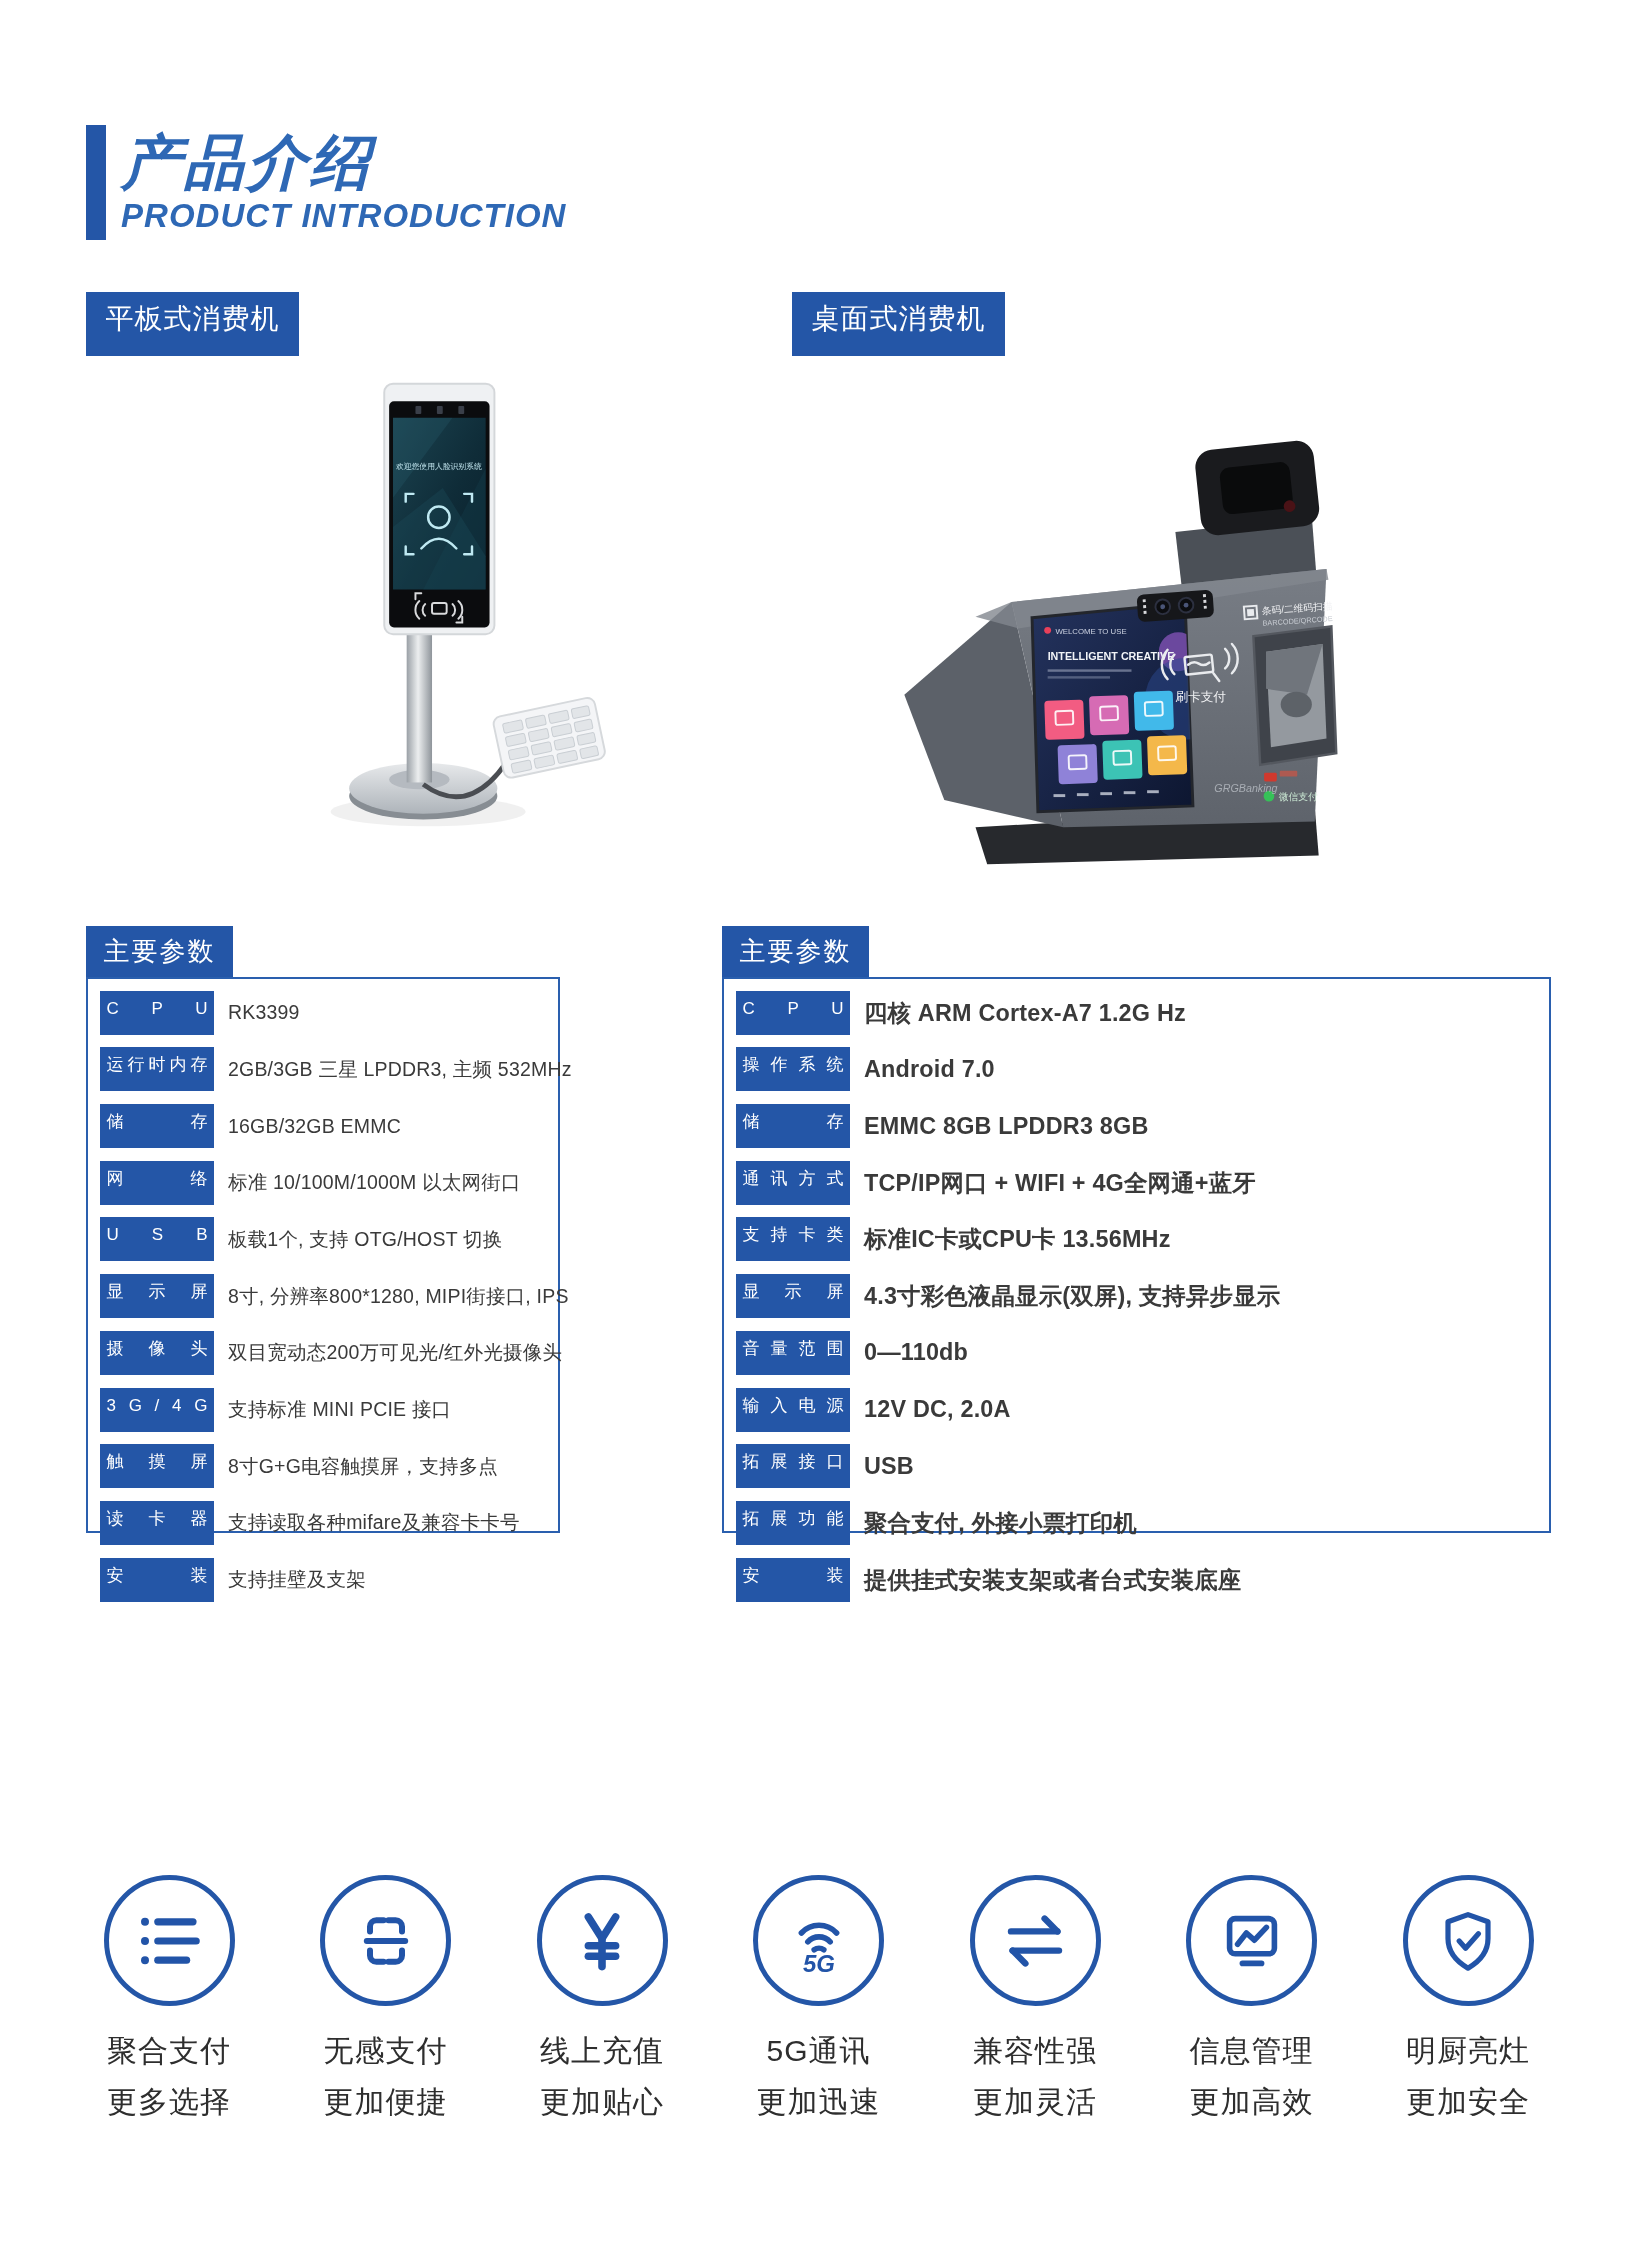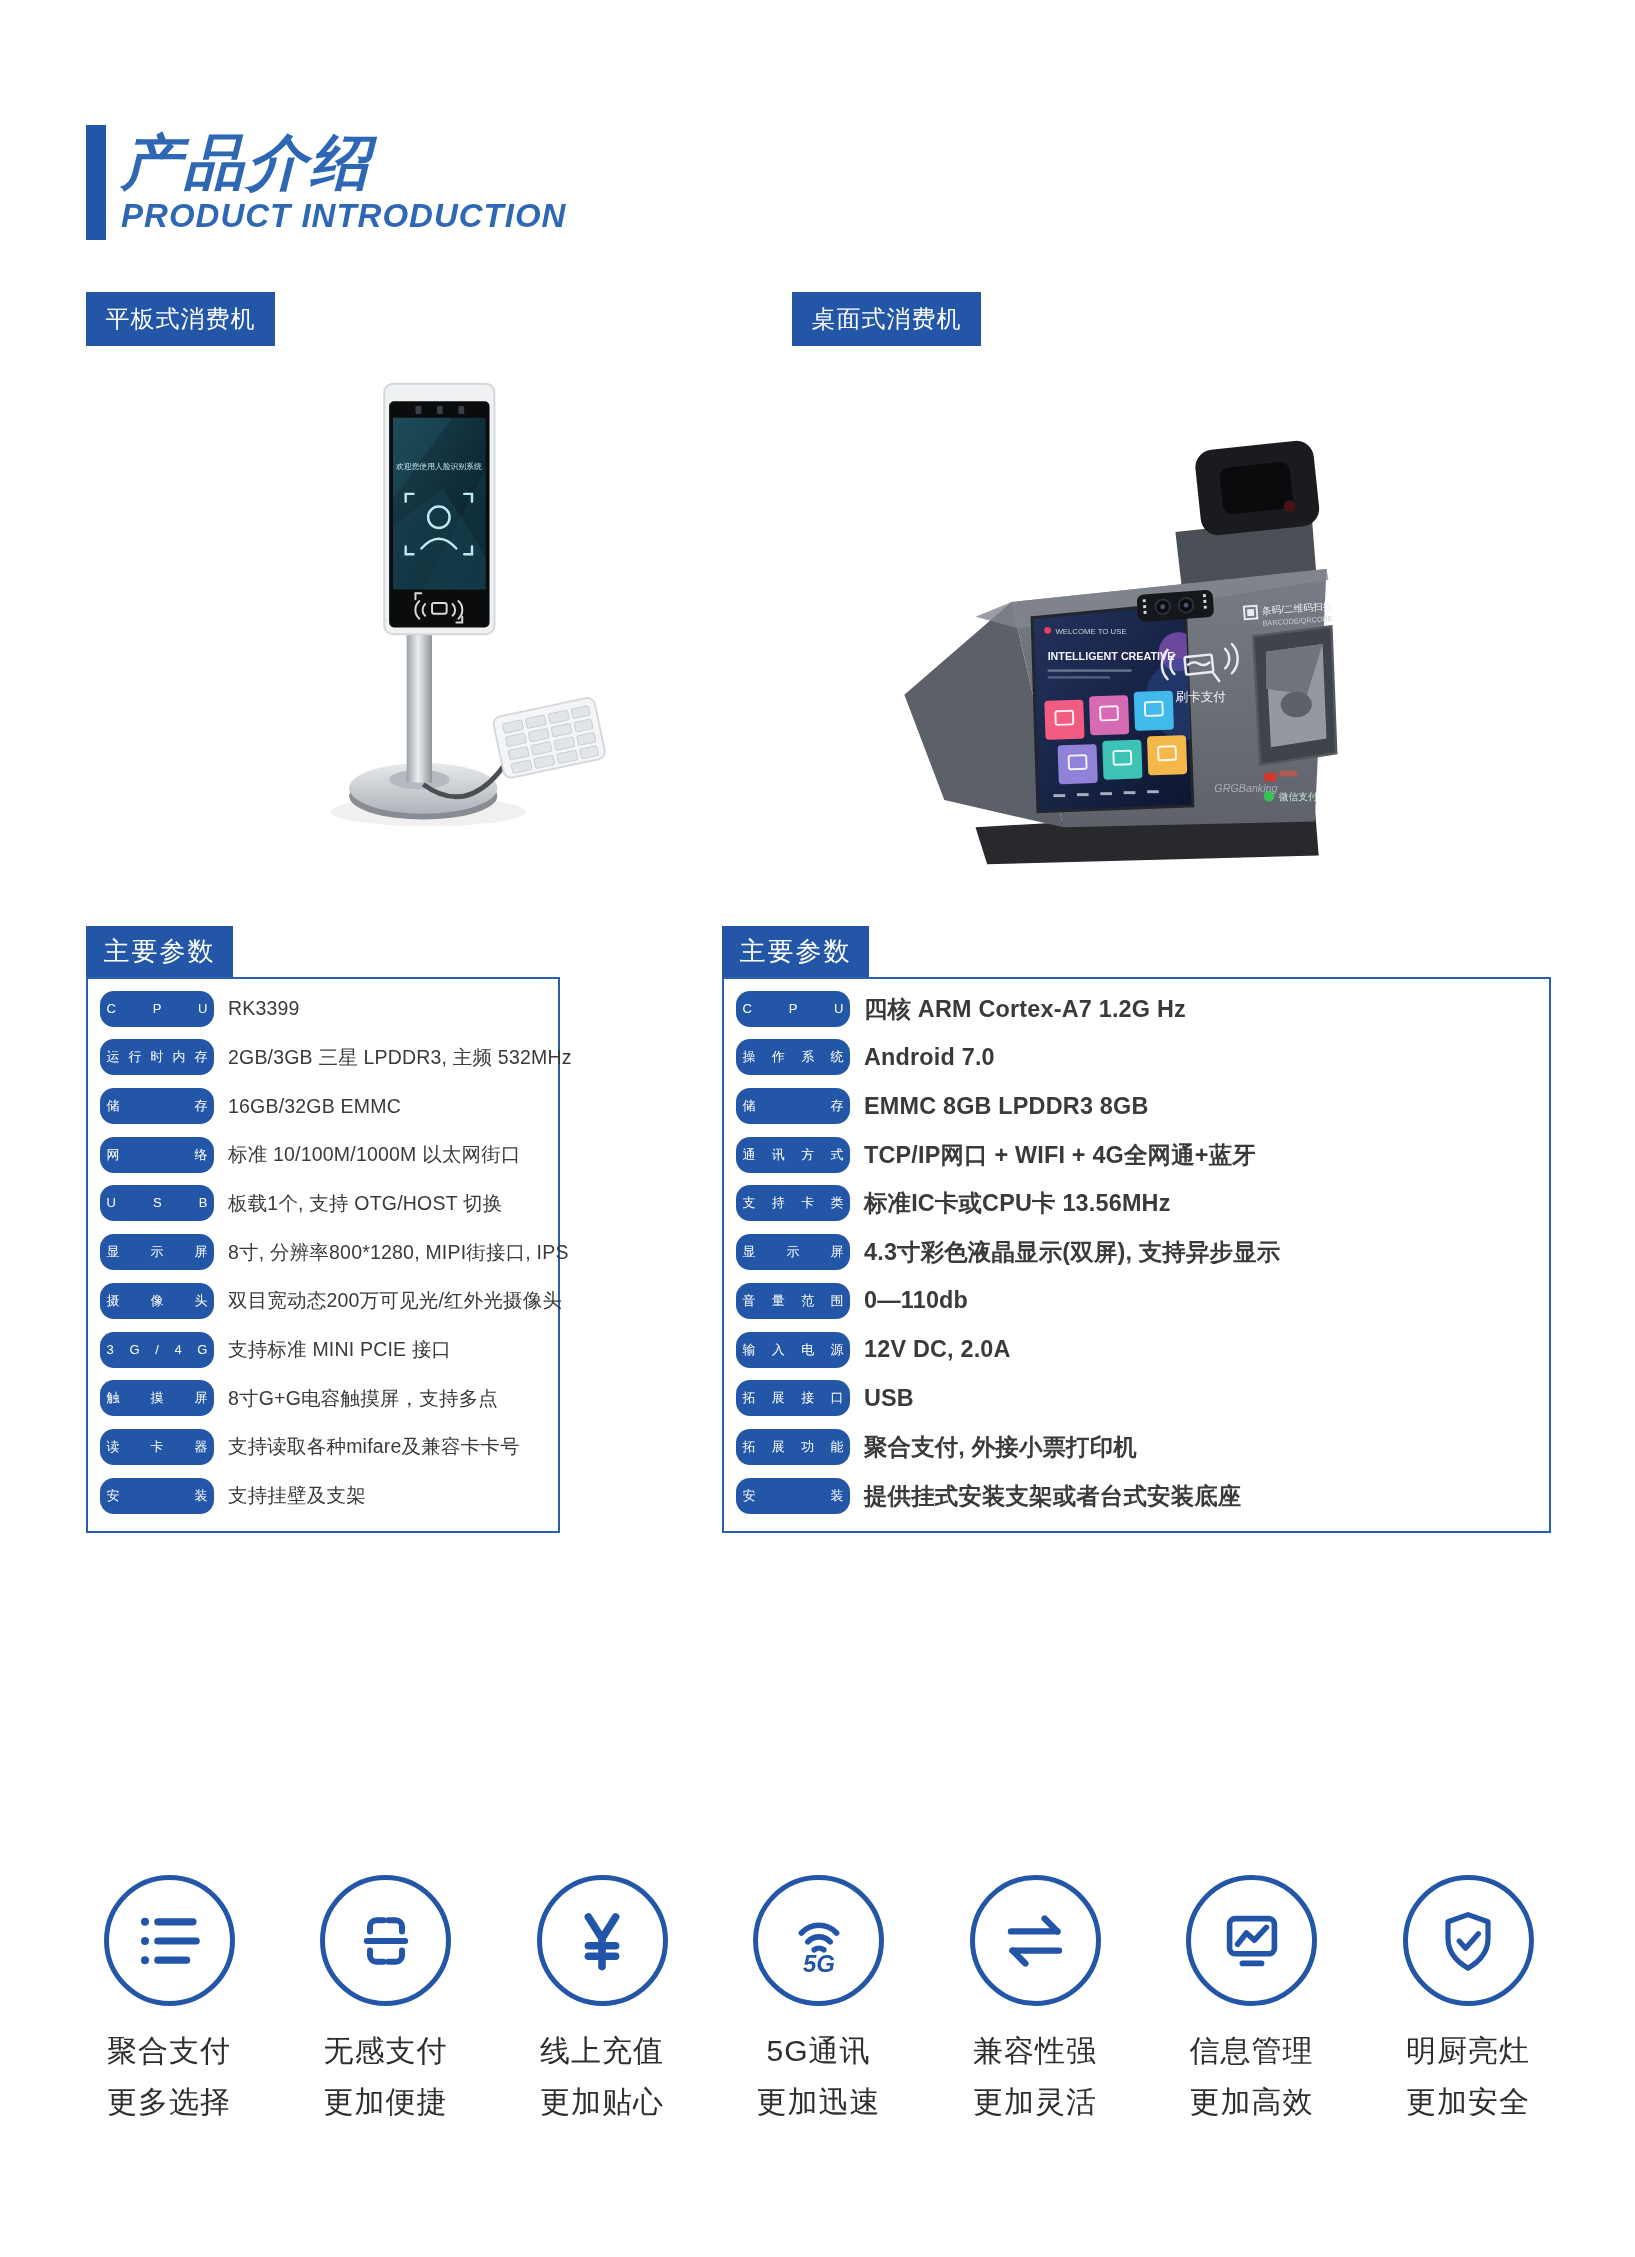--- a/index.html
+++ b/index.html
@@ -20,42 +20,42 @@
   .accent-bar{width:19.5px;background:var(--accent);}
   .sh-text{display:flex;flex-direction:column;justify-content:center;}
   .sh-cn{margin:0;font-size:60px;line-height:1.08;font-weight:900;font-style:italic;
          color:var(--accent-text);letter-spacing:2.9px;}
   .sh-en{margin:2px 0 0 0;font-size:33px;line-height:1.1;font-weight:800;font-style:italic;
          color:var(--accent-text);letter-spacing:1px;}
   #intro-header{top:125px;height:115px;}
   #value-header{top:1702px;height:115px;}
 
   
-  .badge{position:absolute;top:292px;height:54px;line-height:54px;background:var(--accent);
-         color:#fff;font-size:24px;font-weight:500;padding:0 19.5px;letter-spacing:1px;}
+  .badge{position:absolute;top:292px;height:64px;line-height:54px;background:var(--accent);
+         color:#fff;font-size:28px;font-weight:500;padding:0 19.5px;letter-spacing:1px;}
   #badge-tablet{left:86px;}
   #badge-desktop{left:792px;}
 
   
   .prod-img{position:absolute;top:371px;}
   #tablet-illustration{left:228px;width:410px;height:507px;}
   #desktop-illustration{left:683px;width:663px;height:507px;}
 
   
   .spec-tab{position:absolute;top:926px;height:51px;line-height:51px;background:var(--accent);
             color:#fff;font-size:26px;font-weight:500;padding:0 17.6px;letter-spacing:2px;z-index:2;}
   #spec-tab-left{left:86px;}
   #spec-tab-right{left:722px;}
   .spec-box{position:absolute;top:977px;border:2.9px solid var(--border);background:#fff;
             display:flex;flex-direction:column;gap:12.7px;padding:11.7px;box-sizing:border-box;}
   #spec-box-left{left:86px;width:474px;height:556px;}
   #spec-box-right{left:722px;width:829px;height:556px;}
   .spec-row{display:flex;align-items:center;gap:13.7px;}
-  .spec-label{width:101px;min-width:101px;height:36px;line-height:36px;background:var(--accent);
-              color:#fff;font-size:13px;padding:0 6.8px;text-align:justify;text-align-last:justify;border-radius:14px;}
+  .spec-label{width:101px;min-width:101px;height:44px;line-height:36px;background:var(--accent);
+              color:#fff;font-size:17px;padding:0 6.8px;text-align:justify;text-align-last:justify;}
   .spec-value{font-size:19.5px;color:var(--value);white-space:nowrap;letter-spacing:0.2px;}
   #spec-box-right .spec-value{font-size:23.4px;font-weight:bold;}
 
   
   .advantages{position:absolute;left:86px;top:1875px;width:1465px;
               display:flex;justify-content:space-between;}
   .adv-item{width:166px;display:flex;flex-direction:column;align-items:center;}
   .adv-circle{width:131px;height:131px;border-radius:50%;border:5.9px solid var(--accent);
               box-sizing:border-box;display:flex;align-items:center;justify-content:center;
               color:#2254A8;background:#fff;}

